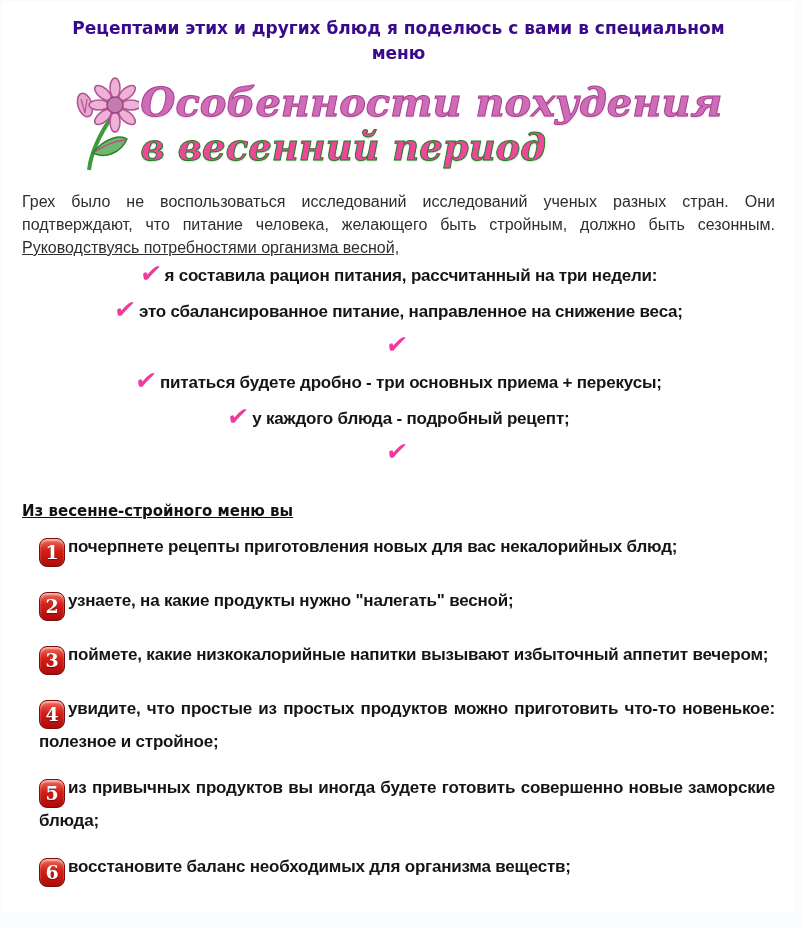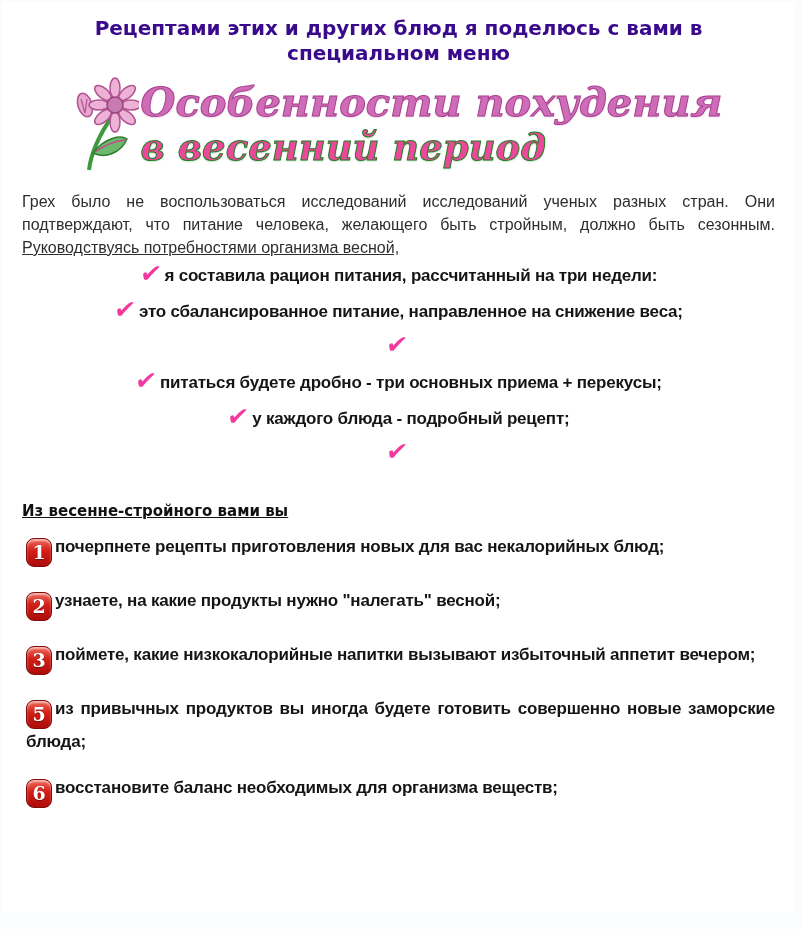--- a/index.html
+++ b/index.html
@@ -19,21 +19,21 @@
     box-sizing: border-box;
     width: 100%; height: 100%;
     background: #ffffff;
     padding: 12px 18px 0 18px;
     overflow: hidden;
   }
   
   .main-heading {
     font-family: "DejaVu Sans", sans-serif;
     font-weight: bold;
-    font-size: 20px;
+    font-size: 17px;
     line-height: 25px;
     color: #3a0a8c;
     text-align: center;
     padding: 2px 40px 0 40px;
     margin: 0 0 0 0;
   }
   
   .banner {
     display: flex;
     justify-content: center;
@@ -105,21 +105,21 @@
     margin: 38px 0 14px 2px;
   }
   
   .num-item {
     font-weight: bold;
     font-size: 17px;
     line-height: 25px;
     color: #151515;
     text-align: justify;
     letter-spacing: -0.2px;
-    margin: 0 2px 21px 6px;
+    margin: 0 2px 21px 19px;
   }
   .num-badge {
     display: inline-block;
     box-sizing: border-box;
     width: 26px; height: 29px;
     margin-right: 3px;
     vertical-align: -7px;
     border-radius: 8px;
     background: linear-gradient(180deg, #ef6a5d 0%, #d31e16 45%, #ad0b0b 100%);
     border: 1px solid #7d0d0d;
@@ -190,25 +190,26 @@
       </div>
       <div class="check-item">
         <span class="check-glyph">✔</span>
         <span>у каждого блюда - подробный рецепт;</span>
       </div>
       <div class="check-item">
         <span class="check-glyph">✔</span>
       </div>
     </div>
 
-    <div class="menu-heading">Из весенне-стройного вами вы</div>
+    <div class="menu-heading">Из весенне-стройного меню вы</div>
 
     <div>
       <p class="num-item"><span class="num-badge">1</span><span>почерпнете рецепты приготовления новых для вас некалорийных блюд;</span></p>
       <p class="num-item"><span class="num-badge">2</span><span>узнаете, на какие продукты нужно "налегать" весной;</span></p>
       <p class="num-item"><span class="num-badge">3</span><span>поймете, какие низкокалорийные напитки вызывают избыточный аппетит вечером;</span></p>
+      <p class="num-item"><span class="num-badge">4</span><span>увидите, что простые из простых продуктов можно приготовить что-то новенькое: полезное и стройное;</span></p>
       <p class="num-item"><span class="num-badge">5</span><span>из привычных продуктов вы иногда будете готовить совершенно новые заморские блюда;</span></p>
       <p class="num-item"><span class="num-badge">6</span><span>восстановите баланс необходимых для организма веществ;</span></p>
       <p class="num-item"></p>
     </div>
 
   </div>
 </div>
 
 </body></html>

